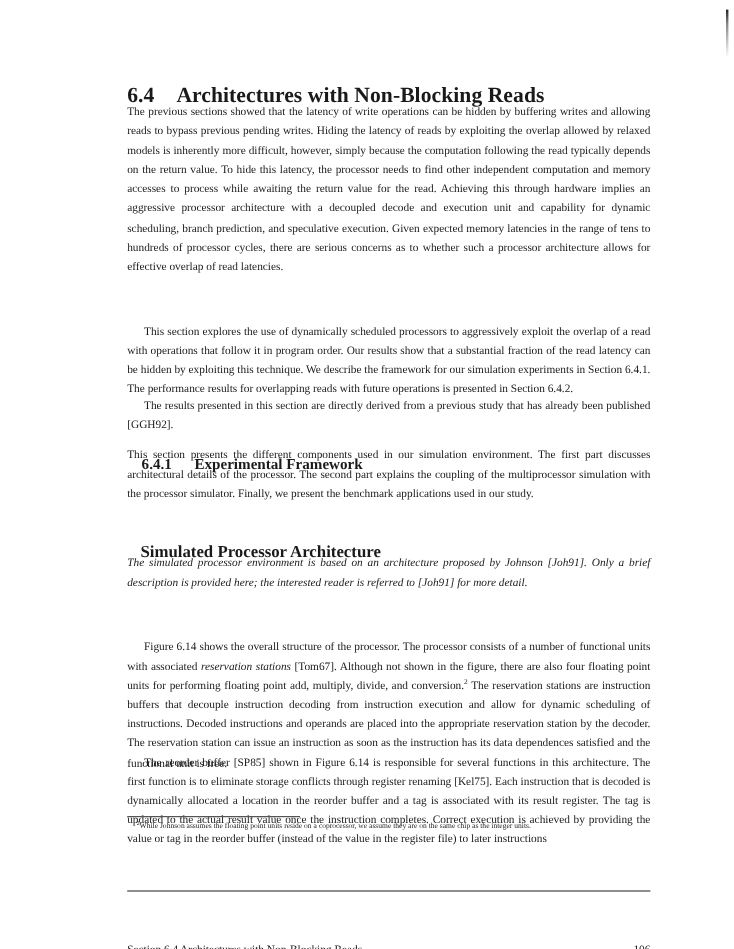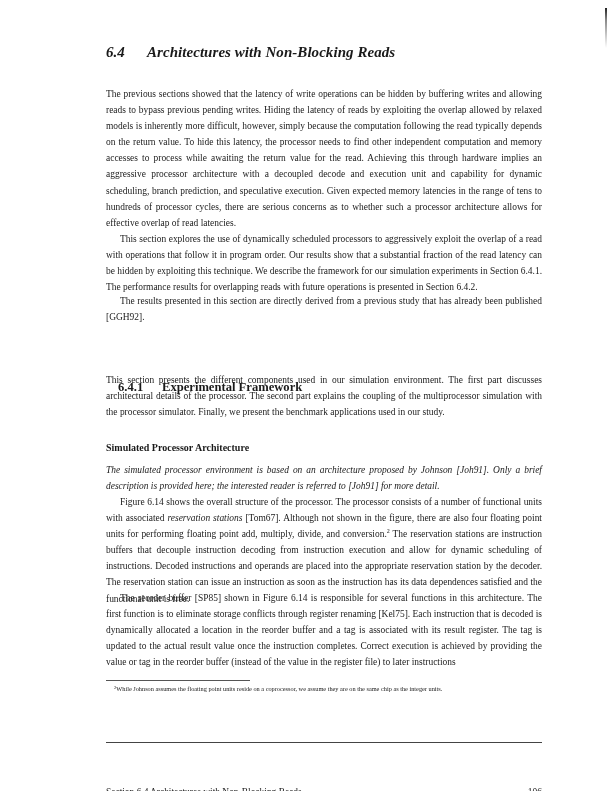--- a/index.html
+++ b/index.html
@@ -3,37 +3,37 @@
   <meta charset="utf-8">
   <style>
     html, body { margin: 0; padding: 0; background: #ffffff; }
     body {
       width: 612px; height: 791px; position: relative; overflow: hidden;
       font-family: "Liberation Serif", "DejaVu Serif", serif;
       color: #1a1a1a;
     }
     .page { position: absolute; left: 106px; top: 0; width: 436px; }
     h1.section-title {
-      position: absolute; top: 44px; left: 0; margin: 0;
-      font-size: 15px; font-weight: bold; white-space: nowrap; letter-spacing: 0.05px; font-style: italic;
+      position: absolute; top: 69px; left: 0; margin: 0;
+      font-size: 18px; font-weight: bold; white-space: nowrap; letter-spacing: 0.05px;
     }
     h1 .num { display: inline-block; width: 41px; }
     .para {
       position: absolute; left: 0; width: 436px; margin: 0;
       font-size: 9.45px; line-height: 16.1px; text-align: justify;
     }
-    .para.indent { text-indent: 14px; }
+    .para.indent { text-indent: 14px; margin-top: 38px; }
     h2.subsection {
       position: absolute; top: 368px; left: 0; margin: 12px;
       font-size: 12.6px; font-weight: bold; white-space: nowrap;
     }
     h2 .num { display: inline-block; width: 44px; }
     h3.para-heading {
-      position: absolute; top: 442px; left: 0; margin: 0;
-      font-size: 10px; font-weight: bold; white-space: nowrap;
+      position: absolute; top: 442px; left: 0; margin: 11px;
+      font-size: 14px; font-weight: bold; white-space: nowrap;
     }
     .em { font-style: italic; }
     sup { font-size: 6px; line-height: 0; vertical-align: 4px; }
     .fn-rule { position: absolute; top: 680px; left: 0; width: 144px; height: 0; border-top: 0.6px solid #555; }
     .footnote {
       position: absolute; top: 684px; left: 8px; width: 430px; margin: 0;
       font-size: 6.3px; line-height: 9px; white-space: nowrap;
     }
     .footnote sup { font-size: 4.6px; vertical-align: 2.5px; }
     .footer-rule { position: absolute; top: 742px; left: 0; width: 436px; border-top: 0.7px solid #444; }

